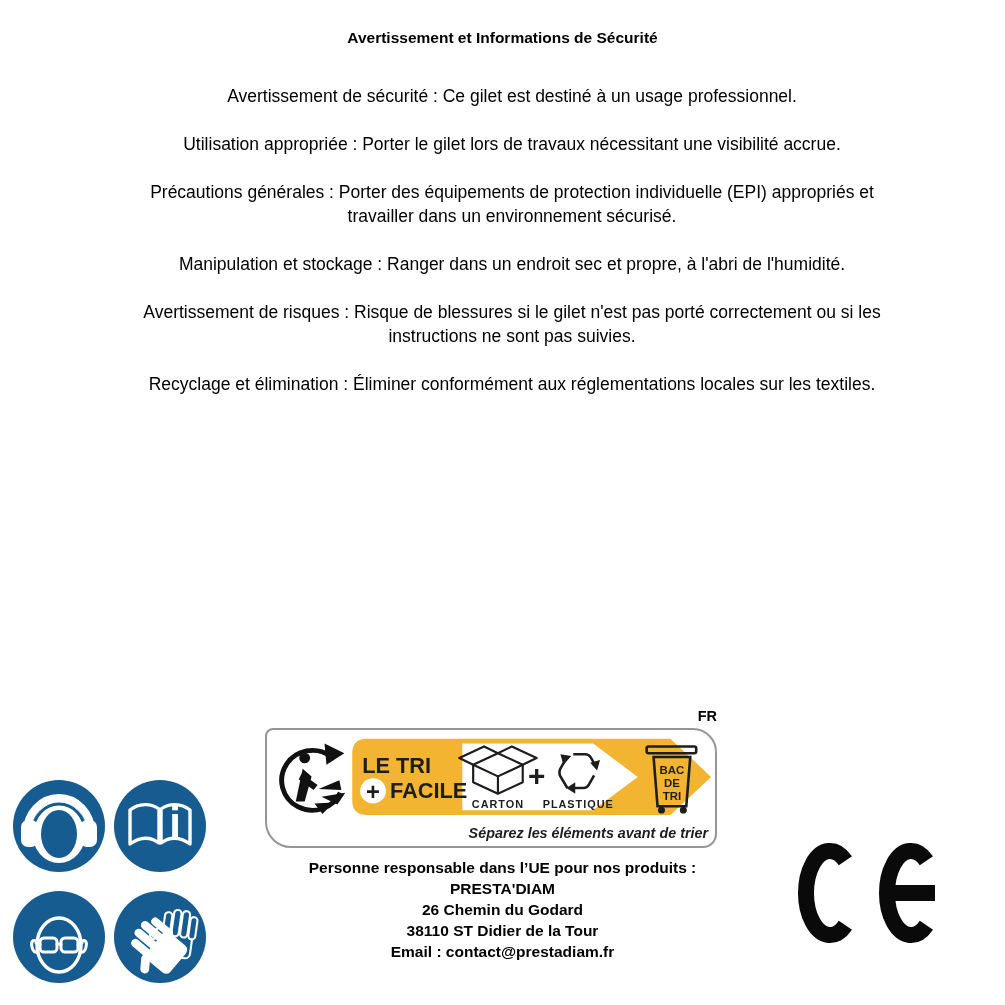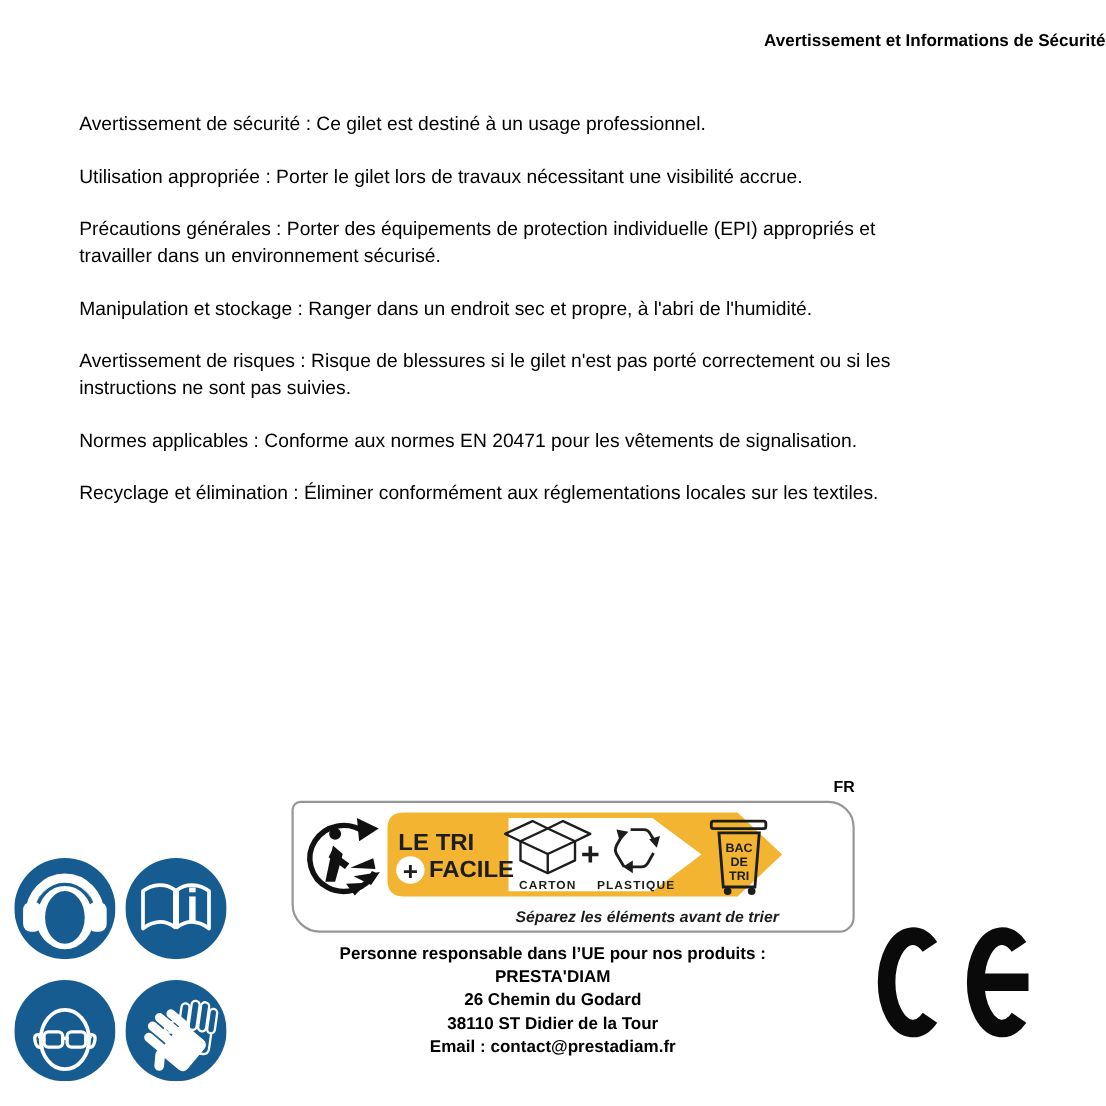--- a/index.html
+++ b/index.html
@@ -1,42 +1,42 @@
 <!DOCTYPE html>
 <html><head>
 <meta charset="utf-8">
 <style>
   html,body{margin:0;padding:0;background:#fff;}
   .page{
     position:relative;width:1005px;height:1005px;background:#fff;
     font-family:"Liberation Sans",sans-serif;color:#000;overflow:hidden;
   }
   .doc-title{
-    position:absolute;top:29px;left:0;width:100%;text-align:right;
+    position:absolute;top:29px;left:0;width:100%;text-align:center;
     font-size:15.5px;font-weight:bold;margin:0;
   }
   .paragraphs{
     position:absolute;left:72px;top:84px;width:880px;
     font-size:17.5px;line-height:24px;
   }
-  .paragraphs p{margin:16px 0 24px 0;white-space:pre-line;}
+  .paragraphs p{margin:0 0 24px 0;white-space:pre-line;text-align:center;}
 
   
   .icon-grid{
     position:absolute;left:13px;top:780px;
     display:grid;grid-template-columns:92px 92px;grid-auto-rows:92px;
     column-gap:9px;row-gap:19px;
   }
   .icon-grid svg{display:block;}
 
   
   .infotri{position:absolute;left:265px;top:708px;text-align:right;}
   .fr-label{font-size:14.5px;font-weight:bold;margin:0 0 4px 2px;}
   .infotri-box{
-    width:512px;height:120px;box-sizing:border-box;background:#fff;
+    width:452px;height:120px;box-sizing:border-box;background:#fff;
     border:2px solid #969696;border-radius:8px 24px 14px 26px;
     position:relative;overflow:hidden;
   }
   .infotri-box svg{position:absolute;left:0;top:0;}
   .t-head{font-size:22px;font-weight:bold;fill:#1d1d1b;}
   .t-plus-circ{font-size:24px;font-weight:bold;fill:#1d1d1b;}
   .t-mat{font-size:11px;font-weight:bold;letter-spacing:1px;fill:#1d1d1b;}
   .t-plus{font-size:30px;font-weight:bold;fill:#1d1d1b;}
   .t-bin{font-size:11.5px;font-weight:bold;fill:#1d1d1b;}
   .t-tagline{font-size:14.5px;font-weight:bold;font-style:italic;fill:#1d1d1b;}
@@ -60,21 +60,20 @@
   <h1 class="doc-title">Avertissement et Informations de Sécurité</h1>
 
   <div class="paragraphs">
     <p>Avertissement de sécurité : Ce gilet est destiné à un usage professionnel.</p>
     <p>Utilisation appropriée : Porter le gilet lors de travaux nécessitant une visibilité accrue.</p>
     <p>Précautions générales : Porter des équipements de protection individuelle (EPI) appropriés et
 travailler dans un environnement sécurisé.</p>
     <p>Manipulation et stockage : Ranger dans un endroit sec et propre, à l'abri de l'humidité.</p>
     <p>Avertissement de risques : Risque de blessures si le gilet n'est pas porté correctement ou si les
 instructions ne sont pas suivies.</p>
-    <p>Normes applicables : Conforme aux normes EN 20471 pour les vêtements de signalisation.</p>
     <p>Recyclage et élimination : Éliminer conformément aux réglementations locales sur les textiles.</p>
   </div>
 
   <div class="icon-grid">
 
     <svg width="92" height="92" viewBox="0 0 92 92" aria-label="wear-ear-protection">
       <circle cx="46" cy="46" r="46" fill="#175C90"></circle>
       <ellipse cx="46" cy="52" rx="27" ry="31" fill="#fff"></ellipse>
       <path d="M14,52 a32,34 0 0 1 64,0" fill="none" stroke="#fff" stroke-width="8"></path>
       <path d="M20,52 a26,28 0 0 1 52,0" fill="none" stroke="#175C90" stroke-width="3"></path>

